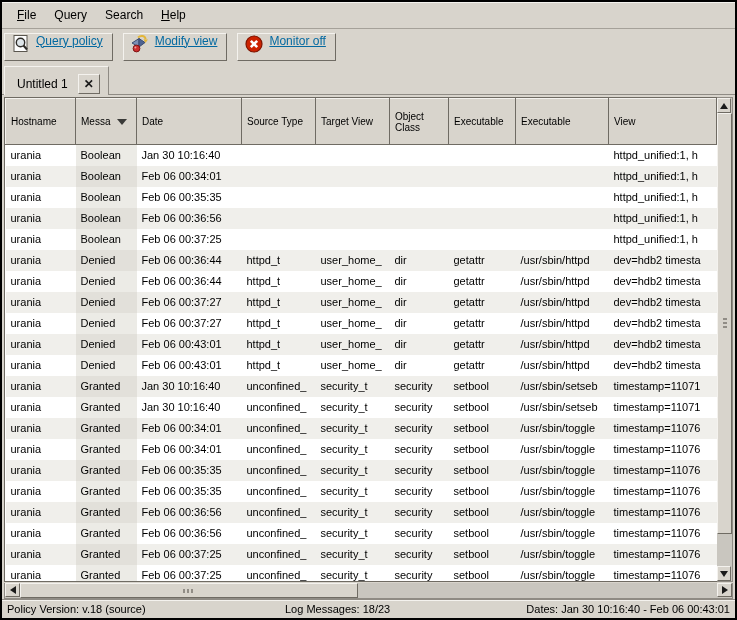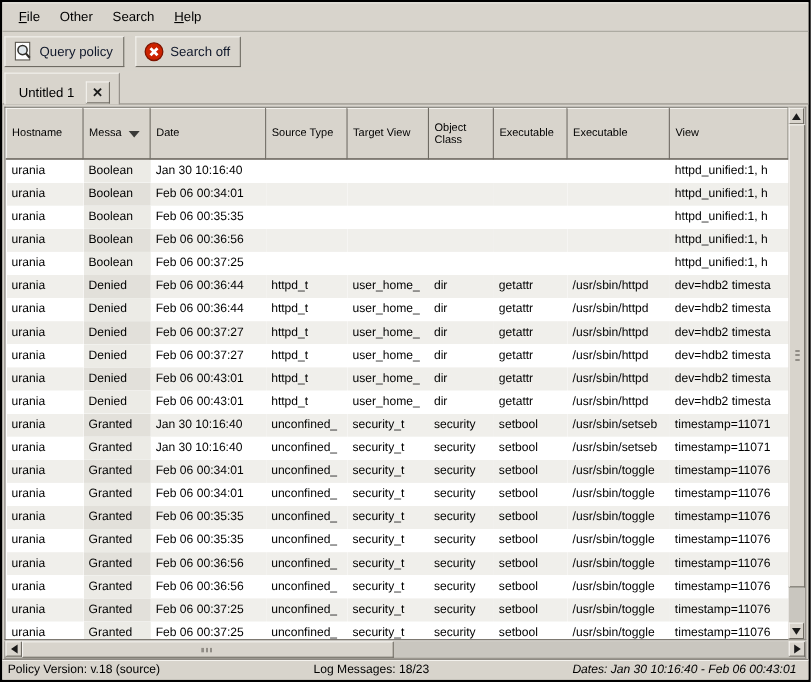--- a/index.html
+++ b/index.html
@@ -32,27 +32,28 @@
 
   
   .toolbar {
     height:35px; flex:0 0 35px;
     display:flex; align-items:center;
     padding:3px 2px 3px 2px; gap:10px;
     background:#d8d4cc;
   }
   .tbtn {
     height:28px;
-    display:flex; align-items:center; gap:5px;
+    display:flex; gap:5px;
     padding:0 9px 0 6px;
     background:#d8d4cc;
     border:1px solid;
     border-color:#f4f2ee #6f6b63 #6f6b63 #f4f2ee;
-    font-size:12px; color:#0f172a;
+    font-size:12px; color:#0369a1;
     cursor:default;
+    text-decoration:underline;
   }
   .tbtn svg { display:block; }
 
   
   .tabrow {
     height:31px; flex:0 0 31px;
     display:flex; align-items:flex-end;
     padding-left:2px;
     border-bottom:1px solid #8f8b84;
     background:#d8d4cc;
@@ -161,54 +162,67 @@
     flex:0 0 19px;
     position:relative;
     background:#d8d4cc;
     border-top:1px solid #8f8b84;
     box-shadow:inset 0 1px 0 #f4f2ee;
     font-size:11px; color:#000;
   }
   .statusbar span { position:absolute; top:3px; white-space:nowrap; }
   .st-left   { left:5px; }
   .st-center { left:283px; }
-  .st-right  { right:11px;font-style:italic; }
+  .st-right  { right:5px; }
 </style>
 </head>
 <body>
 
 <div class="window">
 
   <div class="menubar">
     <span class="menu-item"><u>F</u>ile</span>
-    <span class="menu-item">Other</span>
+    <span class="menu-item">Query</span>
     <span class="menu-item">Search</span>
     <span class="menu-item"><u>H</u>elp</span>
   </div>
 
   <div class="toolbar">
     <button class="tbtn">
       <span>
         <svg width="20" height="20" viewBox="0 0 20 20">
           <rect x="3" y="1.5" width="13" height="16" fill="#fdfdfd" stroke="#5b574f" stroke-width="1"></rect>
           <circle cx="9.5" cy="8.5" r="4.2" fill="#dfe6ea" stroke="#2f2d29" stroke-width="1.4"></circle>
           <line x1="12.5" y1="11.5" x2="16" y2="15.5" stroke="#2f2d29" stroke-width="2"></line>
         </svg>
       </span>
       <span>Query policy</span>
     </button>
     <button class="tbtn">
       <span>
         <svg width="20" height="20" viewBox="0 0 20 20">
+          <polygon points="2,9 9,4.5 9,13" fill="#7b8fb5" stroke="#3c4d71" stroke-width="1"></polygon>
+          <polygon points="9,4.5 15,8.5 9,13" fill="#4d6292" stroke="#3c4d71" stroke-width="1"></polygon>
+          <path d="M 8 3.5 C 11 0.8 15 1.8 15.6 5.2" fill="none" stroke="#e3b63a" stroke-width="2"></path>
+          <polygon points="13.4,5.2 18,5.6 15.4,9" fill="#e3b63a"></polygon>
+          <circle cx="6.5" cy="14.5" r="3.4" fill="#cc2f2f" stroke="#7e1414" stroke-width="1"></circle>
+          <circle cx="5.4" cy="13.4" r="1" fill="#ef9d9d"></circle>
+        </svg>
+      </span>
+      <span>Modify view</span>
+    </button>
+    <button class="tbtn">
+      <span>
+        <svg width="20" height="20" viewBox="0 0 20 20">
           <circle cx="10" cy="10" r="8" fill="#cc2200" stroke="#7e1400" stroke-width="1.2"></circle>
           <line x1="6.8" y1="6.8" x2="13.2" y2="13.2" stroke="#fff" stroke-width="2.6"></line>
           <line x1="13.2" y1="6.8" x2="6.8" y2="13.2" stroke="#fff" stroke-width="2.6"></line>
         </svg>
       </span>
-      <span>Search off</span>
+      <span>Monitor off</span>
     </button>
   </div>
 
   <div class="tabrow">
     <div class="tab">
       <span>Untitled 1</span>
       <button class="tab-close">
         <span>✕</span>
       </button>
     </div>

